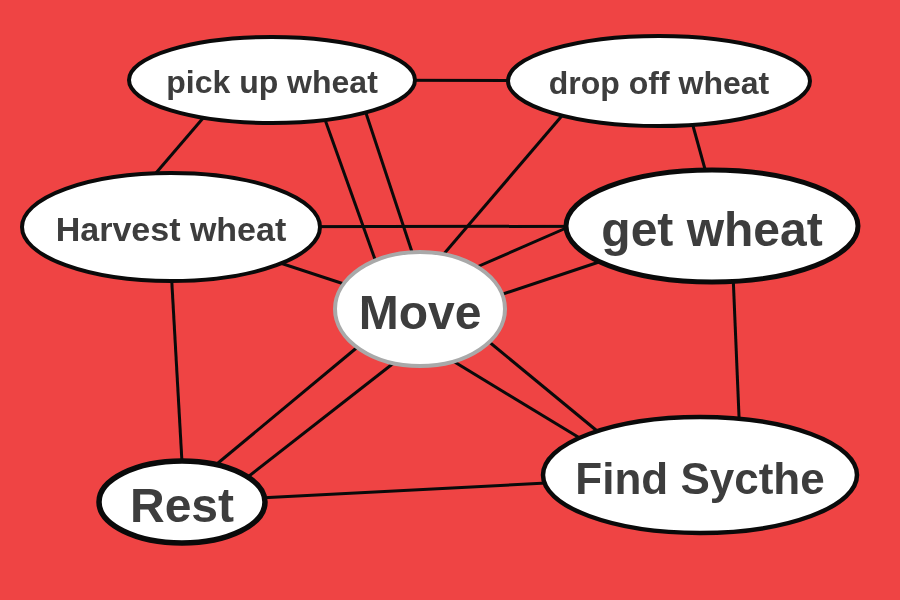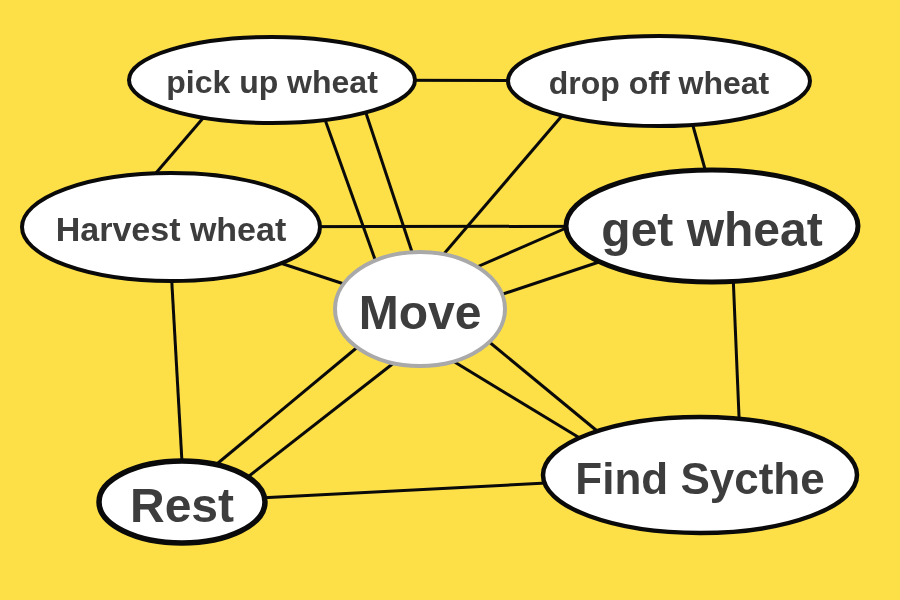--- a/index.html
+++ b/index.html
@@ -7,21 +7,21 @@
     padding: 0;
     background: #ffffff;
     width: 900px;
     height: 600px;
     overflow: hidden;
   }
   .canvas-wrap {
     position: relative;
     width: 900px;
     height: 600px;
-    background: #fde047;
+    background: #ef4444;
   }
   svg {
     display: block;
   }
   .node-shape {
     fill: #ffffff;
   }
   .node-label {
     font-family: "Liberation Sans", sans-serif;
     font-weight: bold;

